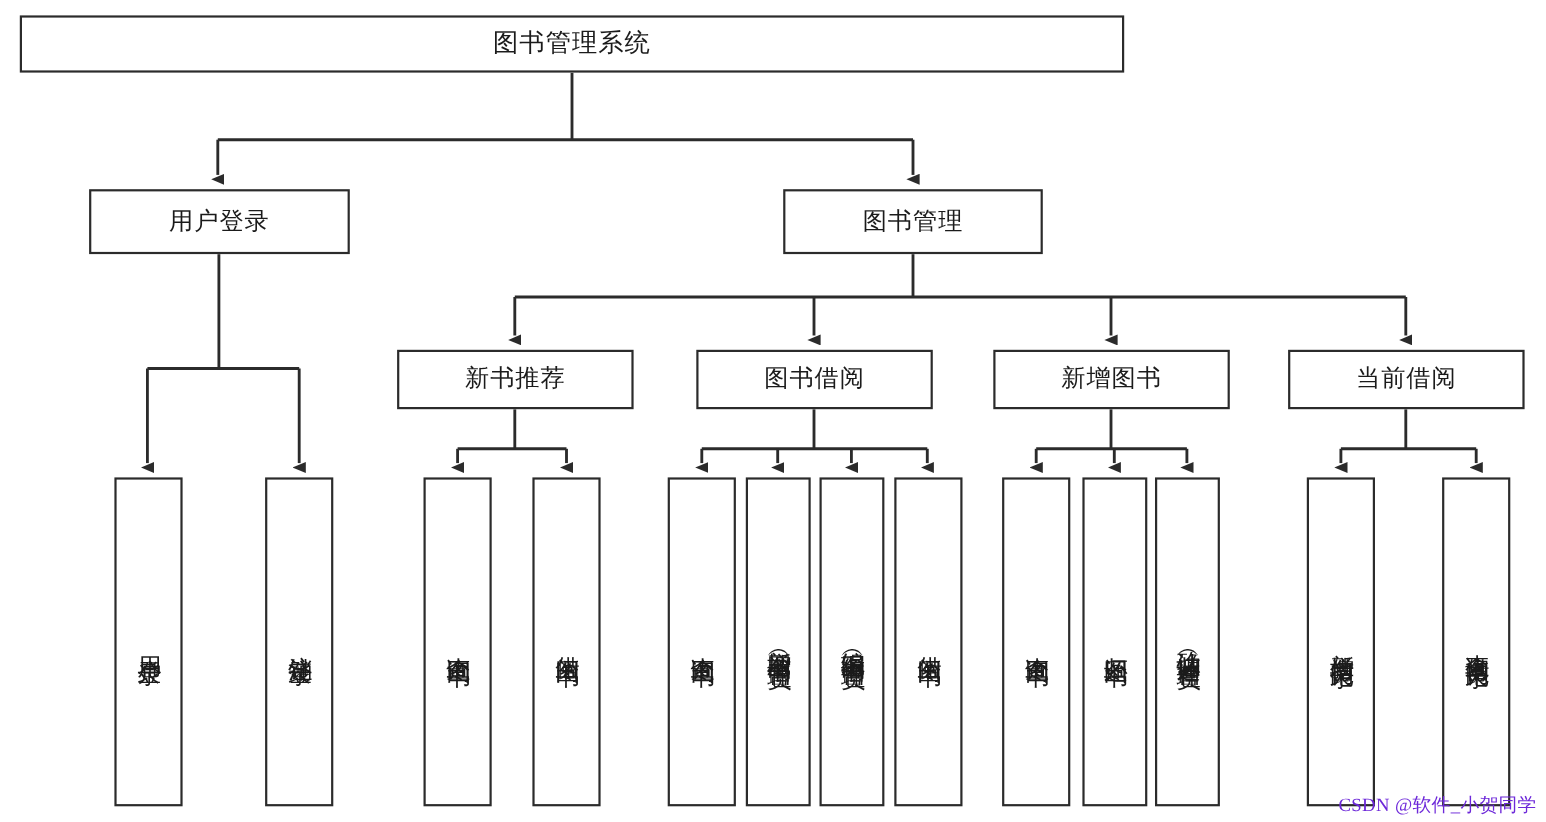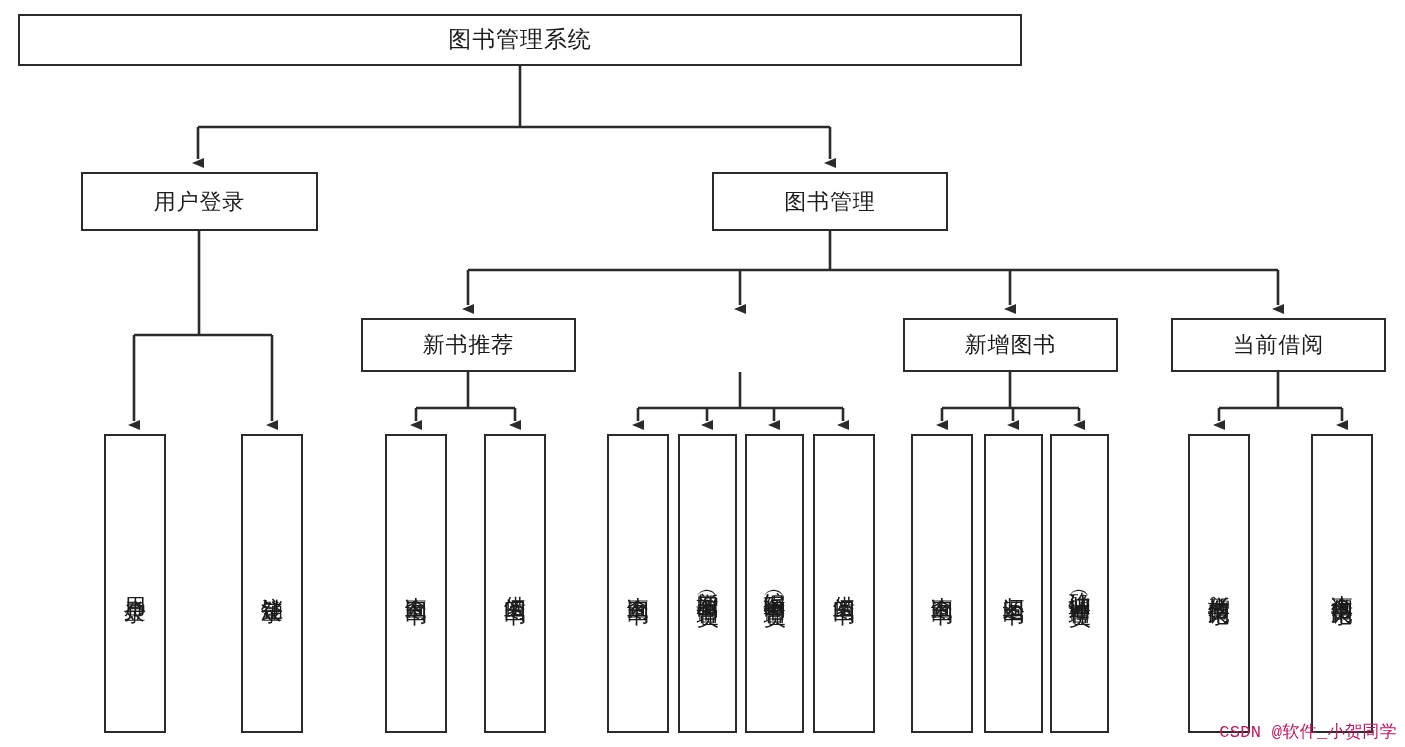--- a/index.html
+++ b/index.html
@@ -78,24 +78,24 @@
     display: flex;
     align-items: center;
     justify-content: center;
   }
   
   #watermark {
     position: absolute;
     right: 8px;
     bottom: 4px;
     font-size: 17px;
-    color: #be185d;
+    color: #6d28d9;
     letter-spacing: 0.02em;
     white-space: nowrap;
-    font-family: Liberation Mono, monospace;
+    font-family: Liberation Serif, serif;
   }
 </style>
 </head>
 <body>
 
 <div id="diagram-root">
 
   <svg id="connector-layer" viewBox="0 0 1405 747" width="1405" height="747" xmlns="http://www.w3.org/2000/svg">
     <defs>
       <marker id="arrowhead" markerWidth="10" markerHeight="12" refX="1" refY="6" orient="auto" markerUnits="userSpaceOnUse">
@@ -153,20 +153,23 @@
   <div class="node level-branch" style="left:81px; top:172px; width:237px; height:59px;">
     <span class="node-label">用户登录</span>
   </div>
   <div class="node level-branch" style="left:712px; top:172px; width:236px; height:59px;">
     <span class="node-label">图书管理</span>
   </div>
 
   <div class="node level-branch" style="left:361px; top:318px; width:215px; height:54px;">
     <span class="node-label">新书推荐</span>
   </div>
+  <div class="node level-branch" style="left:633px; top:318px; width:215px; height:54px;">
+    <span class="node-label">图书借阅</span>
+  </div>
   <div class="node level-branch" style="left:903px; top:318px; width:215px; height:54px;">
     <span class="node-label">新增图书</span>
   </div>
   <div class="node level-branch" style="left:1171px; top:318px; width:215px; height:54px;">
     <span class="node-label">当前借阅</span>
   </div>
 
   <div class="node level-leaf" style="left:104px; top:434px; width:62px; height:299px;">
     <div class="leaf-inner">
       <span class="node-label">用户登录</span>

